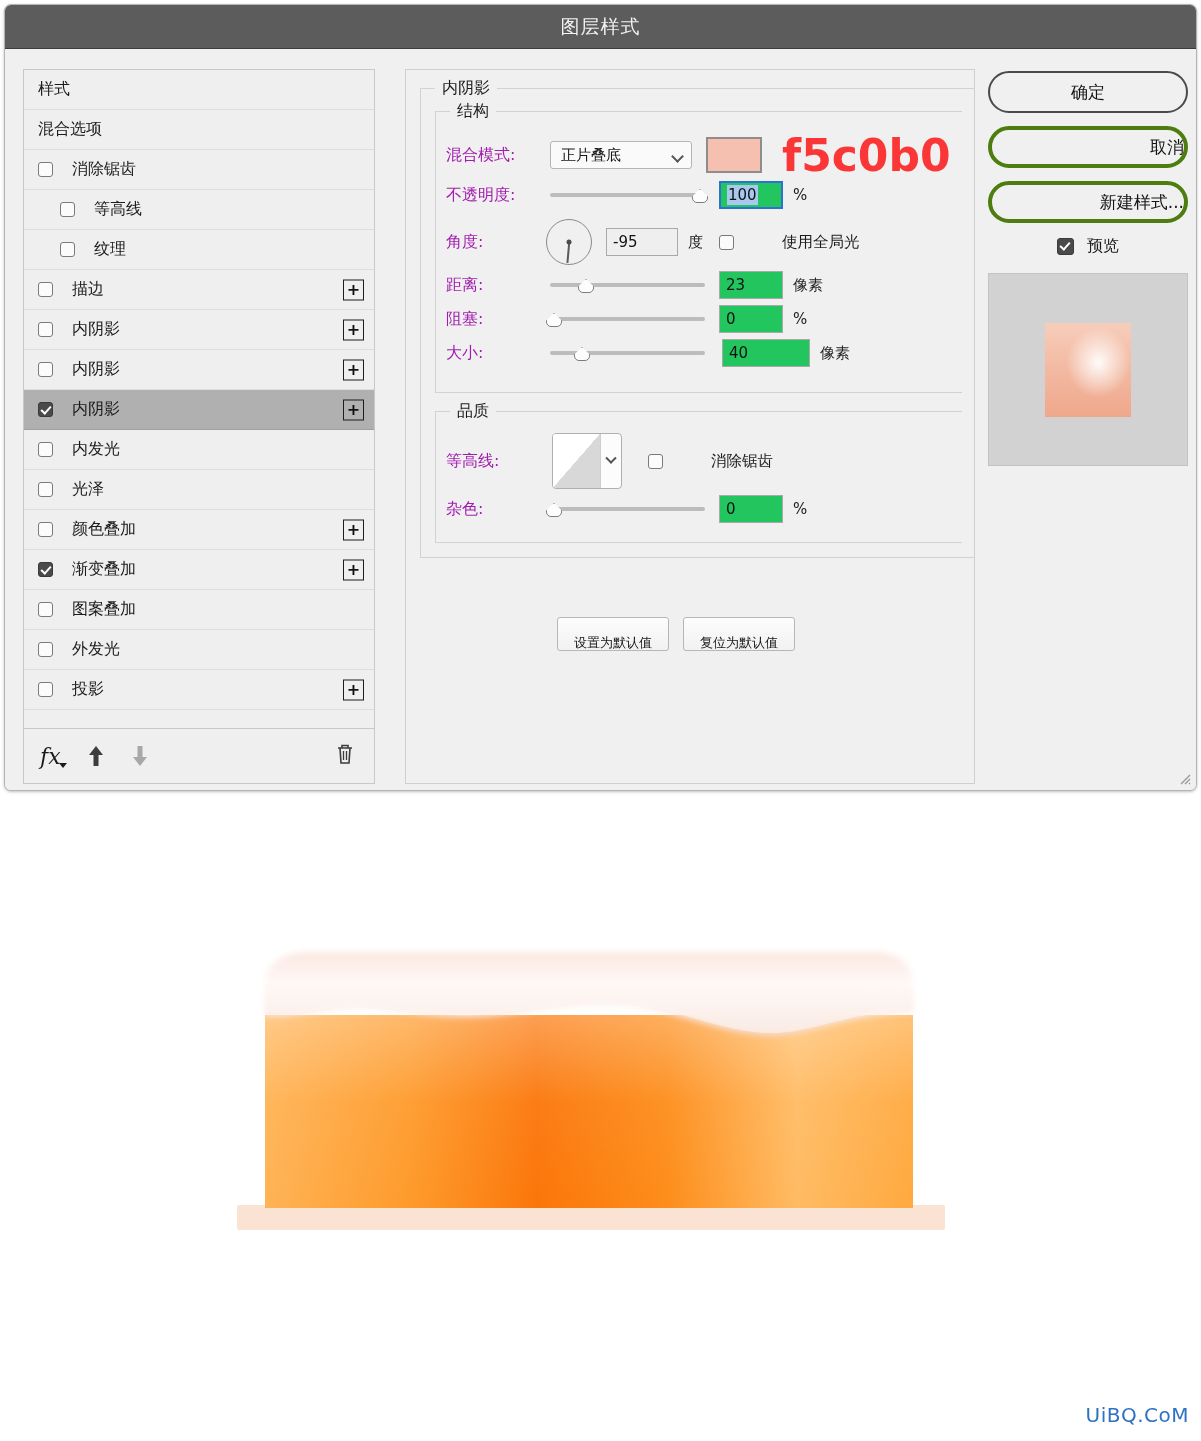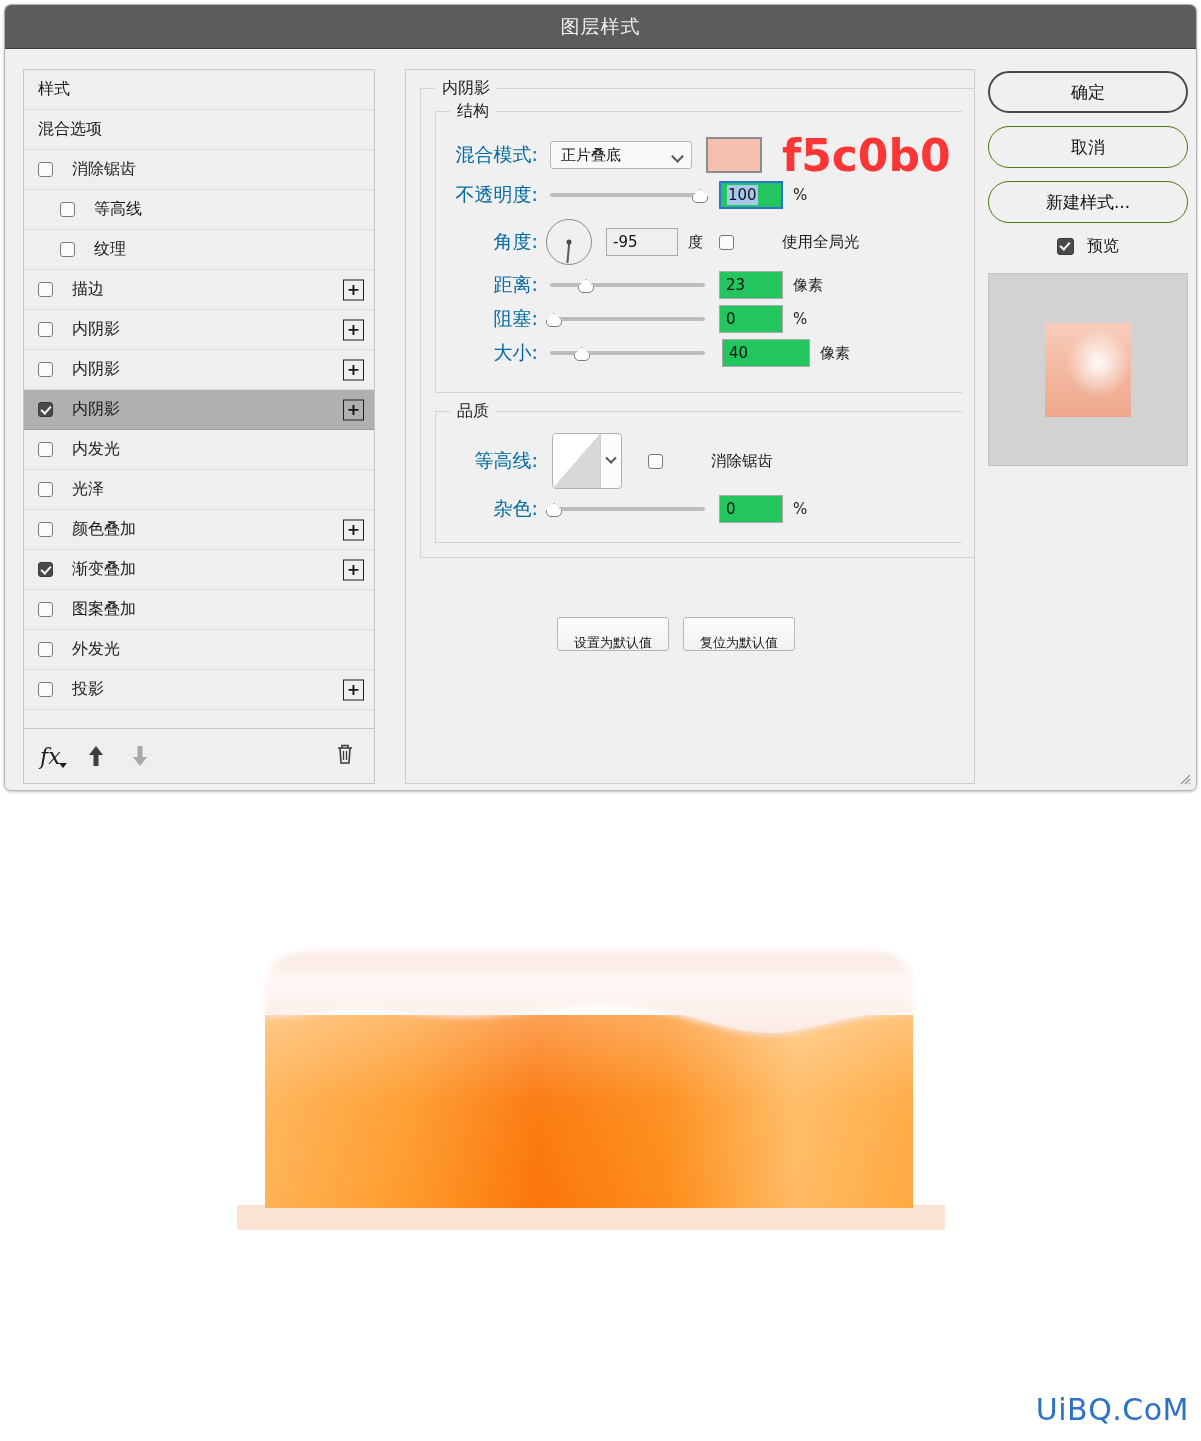--- a/index.html
+++ b/index.html
@@ -123,21 +123,21 @@
   .group-title {
     position: absolute; top: -11px; left: 14px;
     background: #f0f0f0; padding: 0 7px;
     font-size: 16px; color: #1c1c1c;
   }
   .outer-group { margin: 18px 0 0 14px; height: 470px; border-top-color:#d2d2d2; }
   .inner-group { margin: 22px 12px 0 14px; height: 282px; }
   .quality-group { margin: 18px 12px 0 14px; height: 132px; }
 
   .field-row { display: flex; align-items: center; height: 34px; padding-left: 10px; }
-  .fld-label { font-size: 19px; color: #0369a1; text-align: right; }
+  .fld-label { font-size: 16px; color: #a21caf; }
   .w-lbl-1 { width: 92px; }
   .w-lbl-2 { width: 92px; }
 
   select.combo, .combo {
     height: 28px; font-size: 15px; color: #151515;
     border: 1px solid #b5b5b5; border-radius: 3px;
     background: #fafafa; padding: 0 26px 0 10px;
     appearance: none; position: relative;
     font-family: "DejaVu Sans","Liberation Sans",sans-serif;
   }
@@ -237,21 +237,21 @@
     position: absolute; left: 983px; top: 22px; width: 200px;
   }
   .pill-btn {
     display: block; width: 200px; height: 42px;
     border-radius: 21px; font-size: 17px;
     background: #f0f0f0; color: #141414;
     font-family: "DejaVu Sans","Liberation Sans",sans-serif;
     margin-bottom: 13px; cursor: pointer;
   }
   .pill-btn.primary { border: 2px solid #4a4a4a; }
-  .pill-btn.secondary { border: 1px solid #4d7c0f; }
+  .pill-btn.secondary { border: 4px solid #4d7c0f; text-align: right; }
   .preview-check {
     display: flex; align-items: center; justify-content: center;
     margin-top: 9px; margin-bottom: 16px;
   }
   .preview-check .cbx { width: 17px; height: 17px; }
   .preview-check .t { font-size: 16px; margin-left: 13px; color: #1b1b1b; }
   .preview-box {
     width: 200px; height: 193px;
     background: #d2d2d2; border: 1px solid #c3c3c3;
     display: flex; align-items: center; justify-content: center;
@@ -266,21 +266,21 @@
 
   .resize-grip {
     position: absolute; right: 5px; bottom: 5px;
     width: 16px; height: 16px;
   }
 
   
   .artwork { position: absolute; left: 0; top: 940px; width: 1201px; height: 340px; }
   .watermark {
     position: absolute; right: 12px; bottom: 14px;
-    font-size: 30px; color: #2f72c4; letter-spacing: 0.5px;
+    font-size: 20px; color: #2f72c4; letter-spacing: 0.5px;
     font-family: "DejaVu Sans","Liberation Sans",sans-serif;
   }
 </style>
 </head>
 <body>
 
 <div class="dialog">
 
   <div class="titlebar">
     <div class="titlebar-text">图层样式</div>

